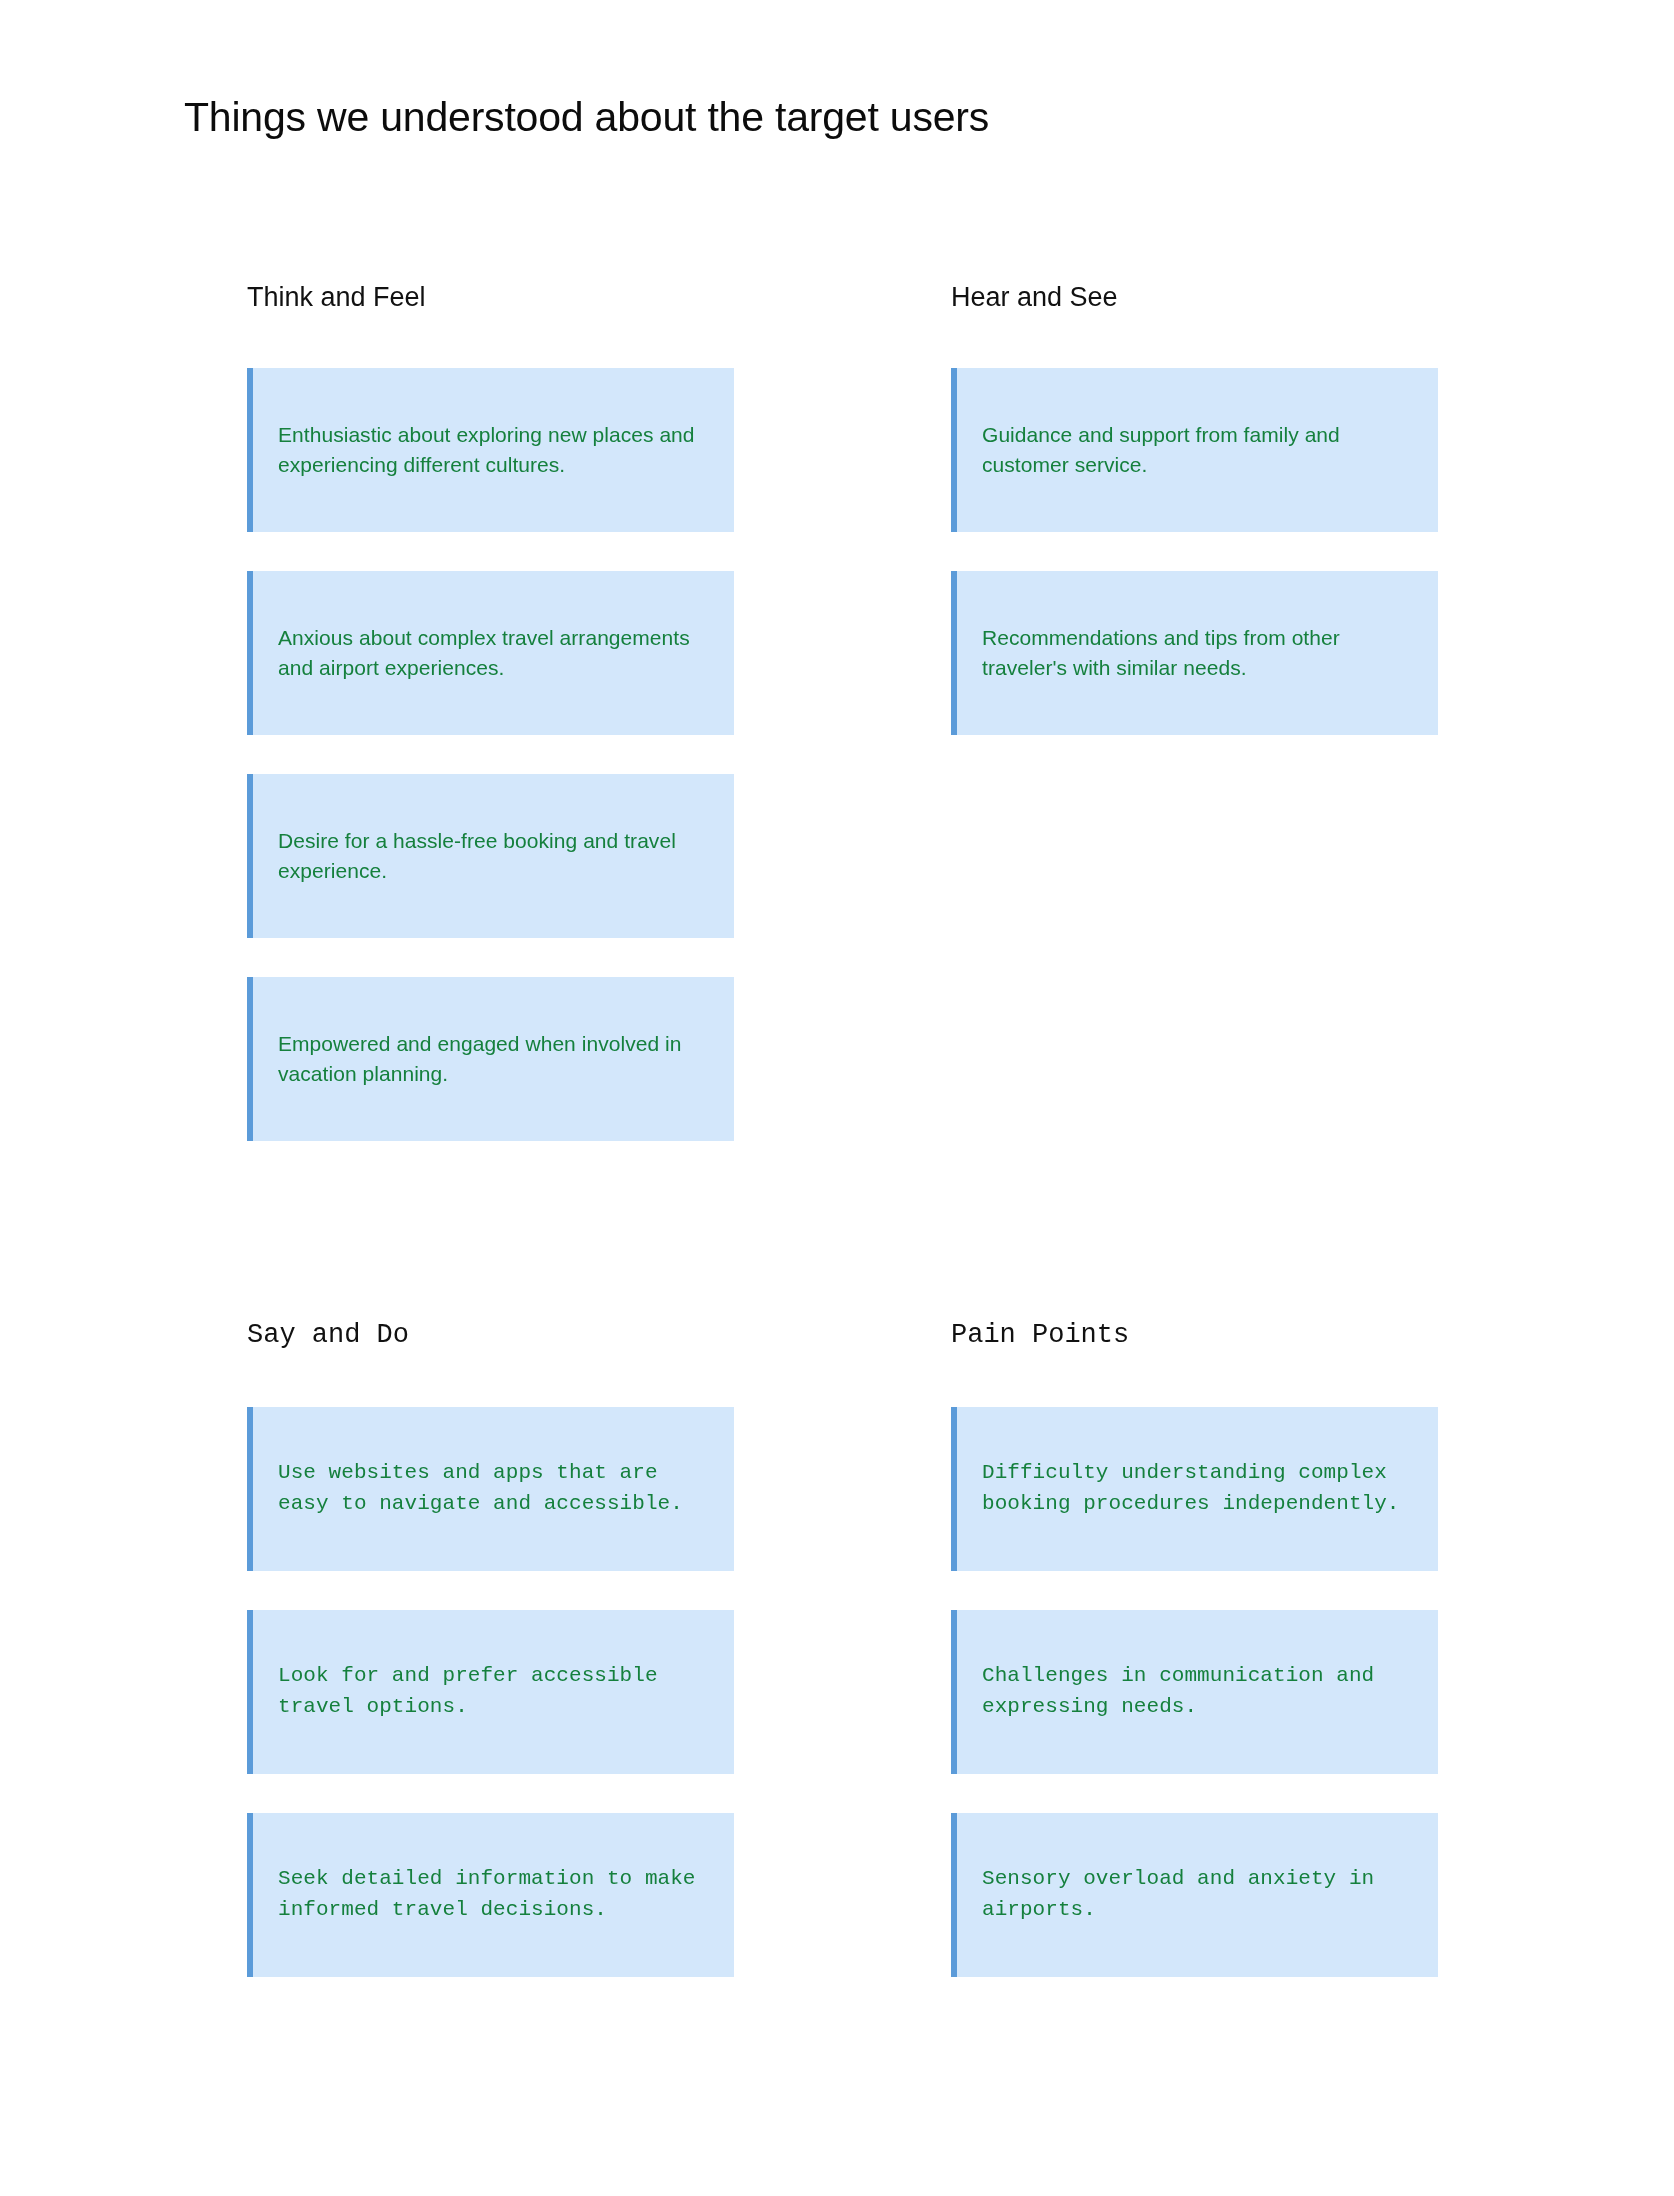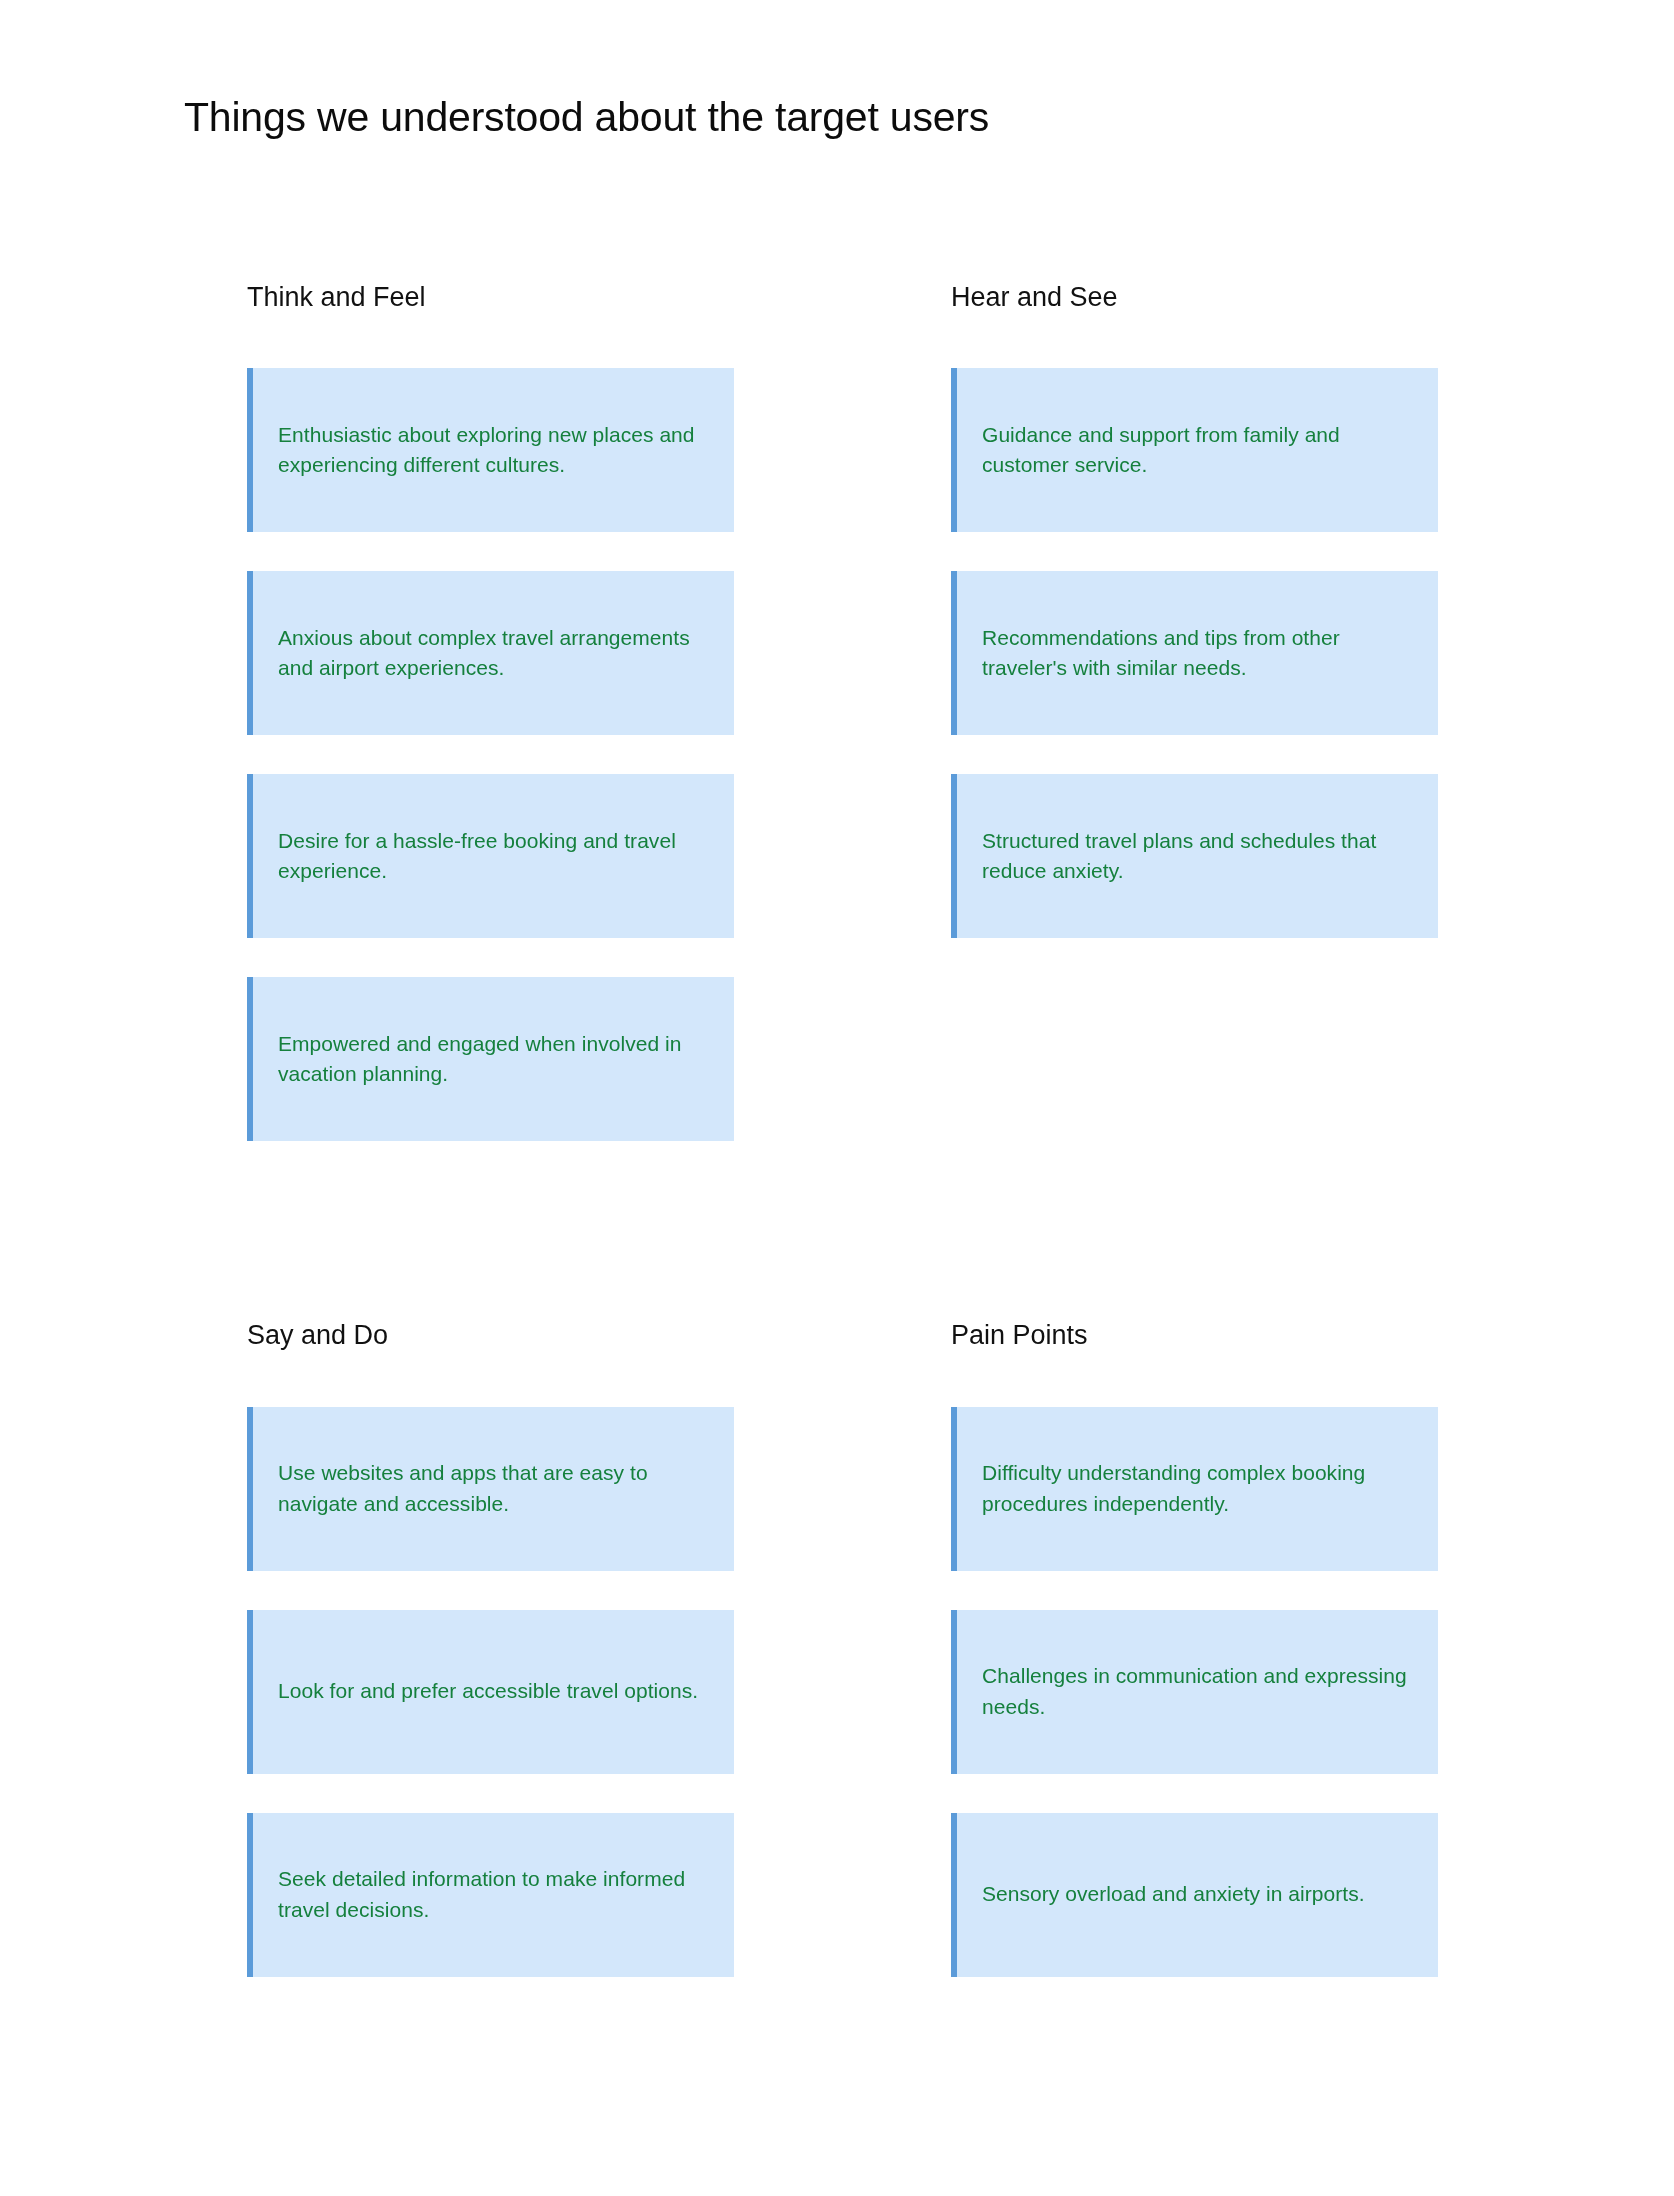--- a/index.html
+++ b/index.html
@@ -44,20 +44,21 @@
   }
 
   .quad-row {
     display: flex;
     padding-left: 247px;
     gap: 217px;
   }
 
   .quad-row + .quad-row {
     margin-top: 178px;
+    font-family: Liberation Mono, monospace;
   }
 
   .quadrant {
     width: 487px;
     flex: 0 0 487px;
   }
 
   .quadrant-title {
     font-size: 27px;
     font-weight: 400;
@@ -125,23 +126,20 @@
 
       <section class="quadrant">
         <h2 class="quadrant-title">Hear and See</h2>
         <div class="card-list">
           <div class="card">
             <span class="card-text">Guidance and support from family and customer service.</span>
           </div>
           <div class="card">
             <span class="card-text">Recommendations and tips from other traveler's with similar needs.</span>
           </div>
-          <div class="card">
-            <span class="card-text">Structured travel plans and schedules that reduce anxiety.</span>
-          </div>
         </div>
       </section>
 
     </div>
 
     <div class="quad-row">
 
       <section class="quadrant">
         <h2 class="quadrant-title">Say and Do</h2>
         <div class="card-list">

